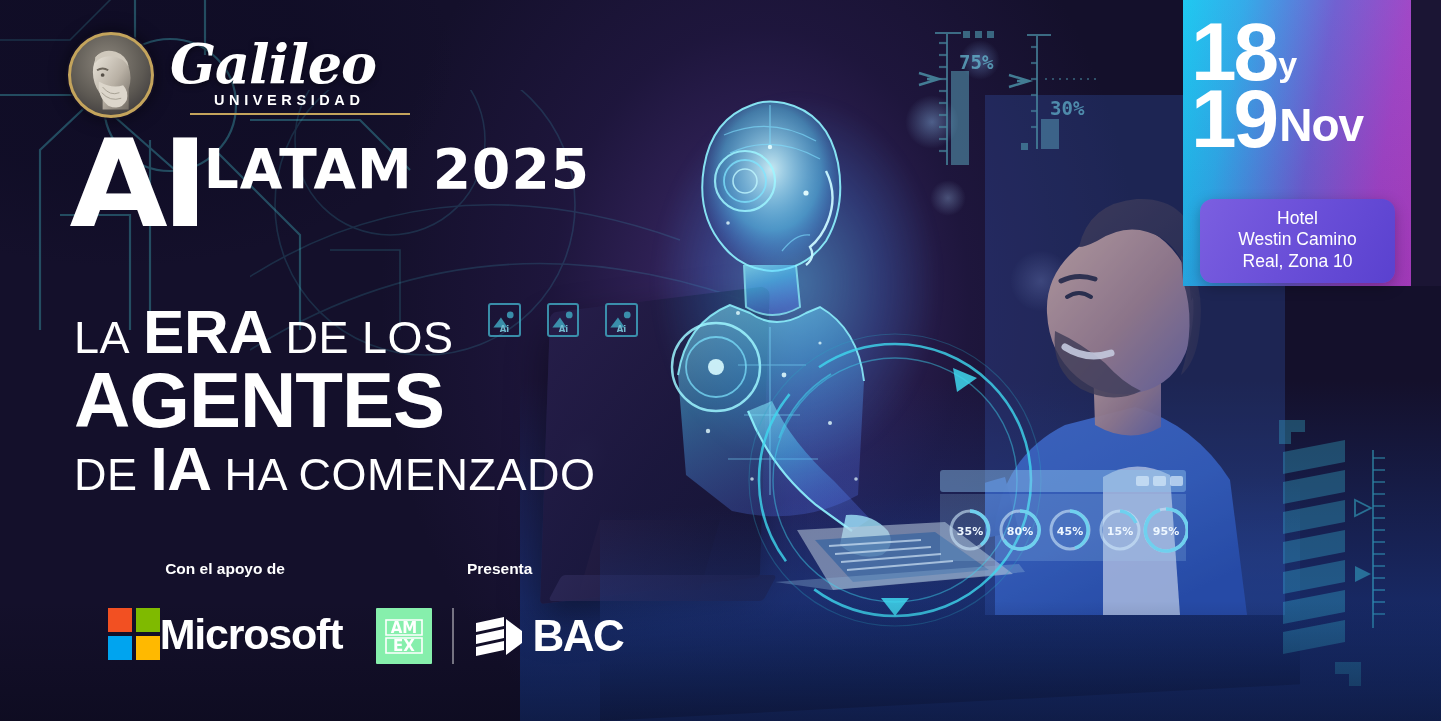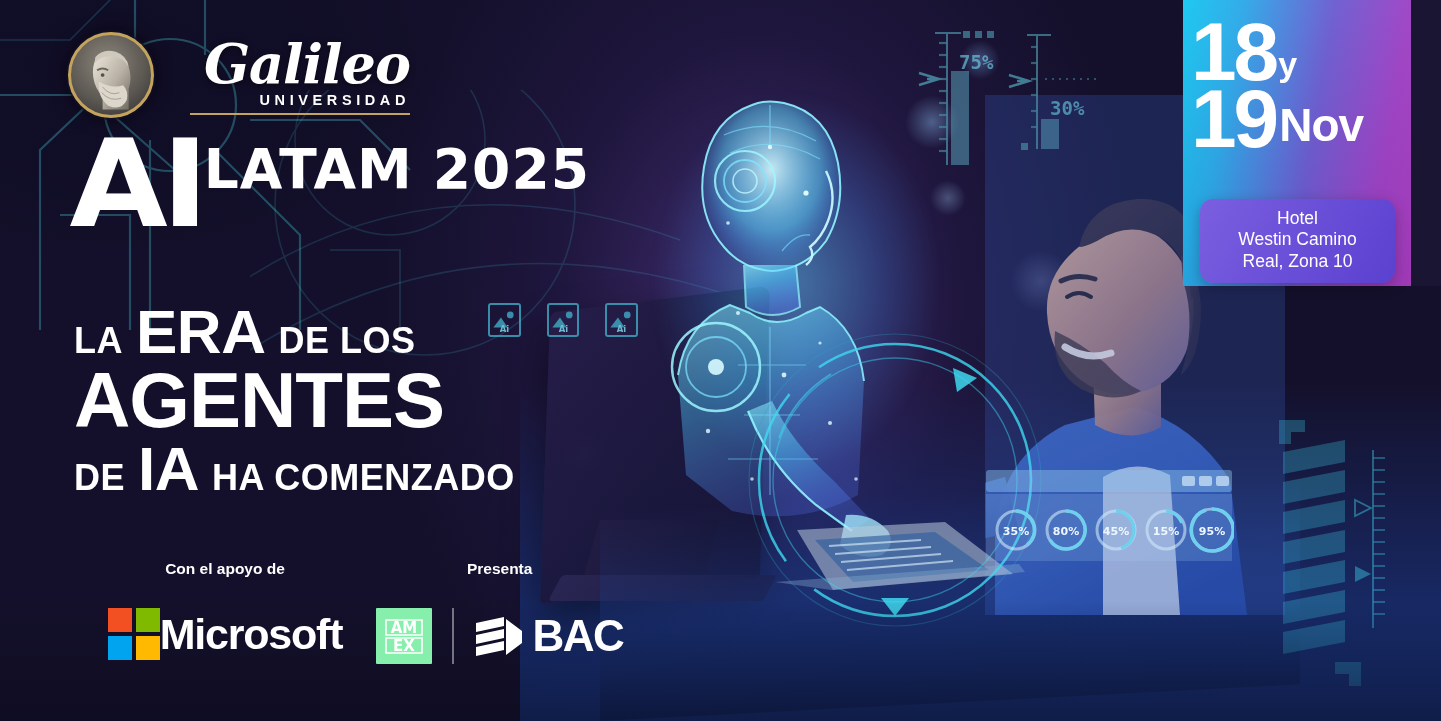--- a/index.html
+++ b/index.html
@@ -96,31 +96,31 @@
   
   .gauges-top{ position:absolute; left:905px; top:19px; width:230px; height:160px; opacity:.85; }
   .gauges-top svg{ width:100%; height:100%; display:block; }
 
   
   .ai-icons{ position:absolute; left:488px; top:303px; width:150px; height:44px; display:flex; gap:26px; }
   .ai-ico{ width:34px; height:34px; border:2px solid #3fa3bd; border-radius:3px; position:relative; opacity:.85; }
   .ai-ico svg{ position:absolute; inset:0; width:100%; height:100%; }
 
   
-  .hud-panel{ position:absolute; left:984px; top:468px; width:250px; height:95px; }
+  .hud-panel{ position:absolute; left:938px; top:468px; width:250px; height:95px; }
   .hud-panel svg{ width:100%; height:100%; display:block; }
 
   
   .edge-deco{ position:absolute; right:26px; top:410px; width:140px; height:290px; opacity:.55; }
   .edge-deco svg{ width:100%; height:100%; display:block; }
 
   .bokeh{ position:absolute; border-radius:50%; pointer-events:none; }
 
   
-  .logo{ position:absolute; left:68px; top:32px; display:flex; align-items:center; gap:14px;text-align:right; }
+  .logo{ position:absolute; left:68px; top:32px; display:flex; align-items:center; gap:14px; }
   .medallion{
     width:86px; height:86px; border-radius:50%;
     border:3px solid #c4a45c;
     background:radial-gradient(circle at 45% 35%, #8c867c 0%, #5d5953 55%, #2e2b30 100%);
     position:relative; overflow:hidden;
     box-shadow:0 0 0 2px rgba(20,16,40,.7), 0 0 18px rgba(0,0,0,.6);
   }
   .medallion svg{ position:absolute; left:0; top:0; width:100%; height:100%; }
   .logo-text{ display:flex; flex-direction:column; padding-top:4px; }
   .logo-galileo{
@@ -153,21 +153,21 @@
   }
   .t-latam{
     font-family:"DejaVu Sans", sans-serif;
     font-size:55px; font-weight:700; color:#fff; line-height:1.0;
     letter-spacing:1px; margin-top:2px;
   }
 
   
   .tagline{ position:absolute; left:74px; top:296px; color:#fff; }
   .tl-line{ display:flex; align-items:baseline; }
-  .tl-sm{ font-size:36px; font-weight:700; letter-spacing:.5px; }
+  .tl-sm{ font-size:45px; font-weight:400; letter-spacing:.5px; }
   .tl-lg{ font-size:62px; font-weight:700; letter-spacing:-.5px; }
   .tl-xl{ font-size:78px; font-weight:700; letter-spacing:-1px; line-height:.95; }
   .tagline .l1{ margin-bottom:-4px; }
   .tagline .l2{ margin-bottom:-4px; }
   .tagline .l3{ }
   .gap{ display:inline-block; width:13px; }
 
   
   .sponsors{ position:absolute; left:74px; top:560px; display:flex; }
   .sp-col{ display:flex; flex-direction:column; }

